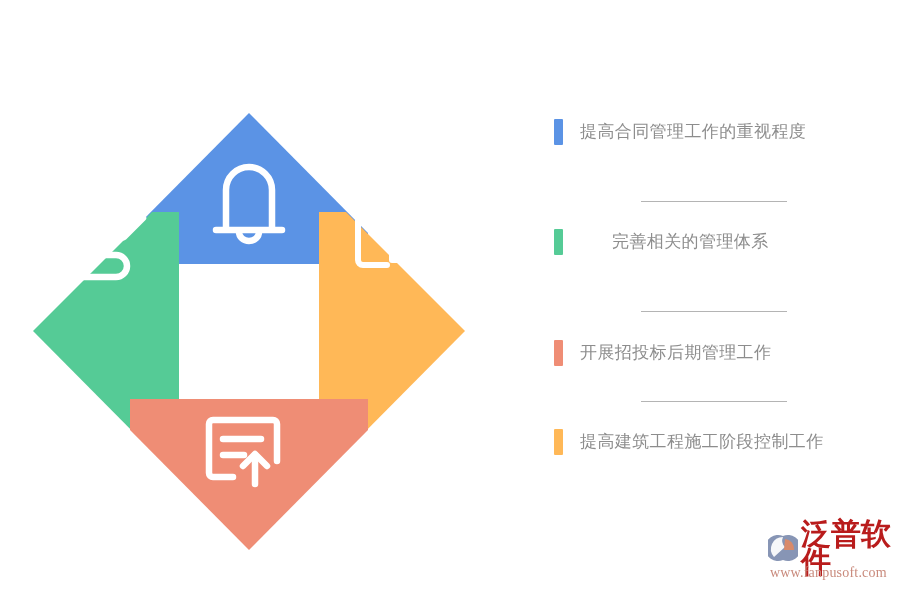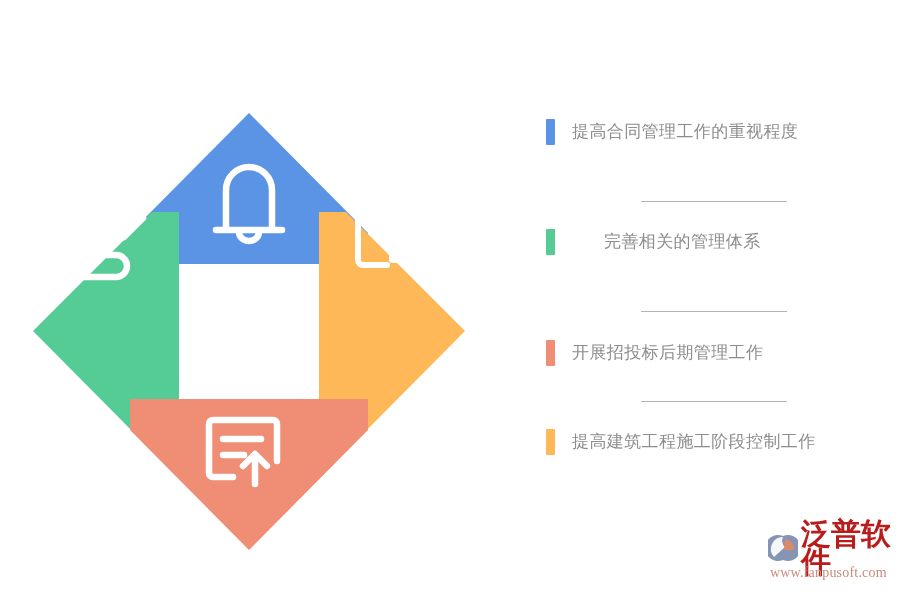--- a/index.html
+++ b/index.html
@@ -39,21 +39,21 @@
   
   .legend {
     position: absolute;
     left: 538px;
     top: 110px;
     width: 350px;
     height: 360px;
   }
   .legend-item {
     position: absolute;
-    left: 8px;
+    left: 16px;
     display: flex;
     align-items: center;
     height: 28px;
   }
   .legend-item.i0 { top: 8px; }
   .legend-item.i1 { top: 118px; gap: 32px; }
   .legend-item.i2 { top: 228px; align-items: flex-end; }
   .legend-item.i3 { top: 318px; }
 
   .legend-swatch {

